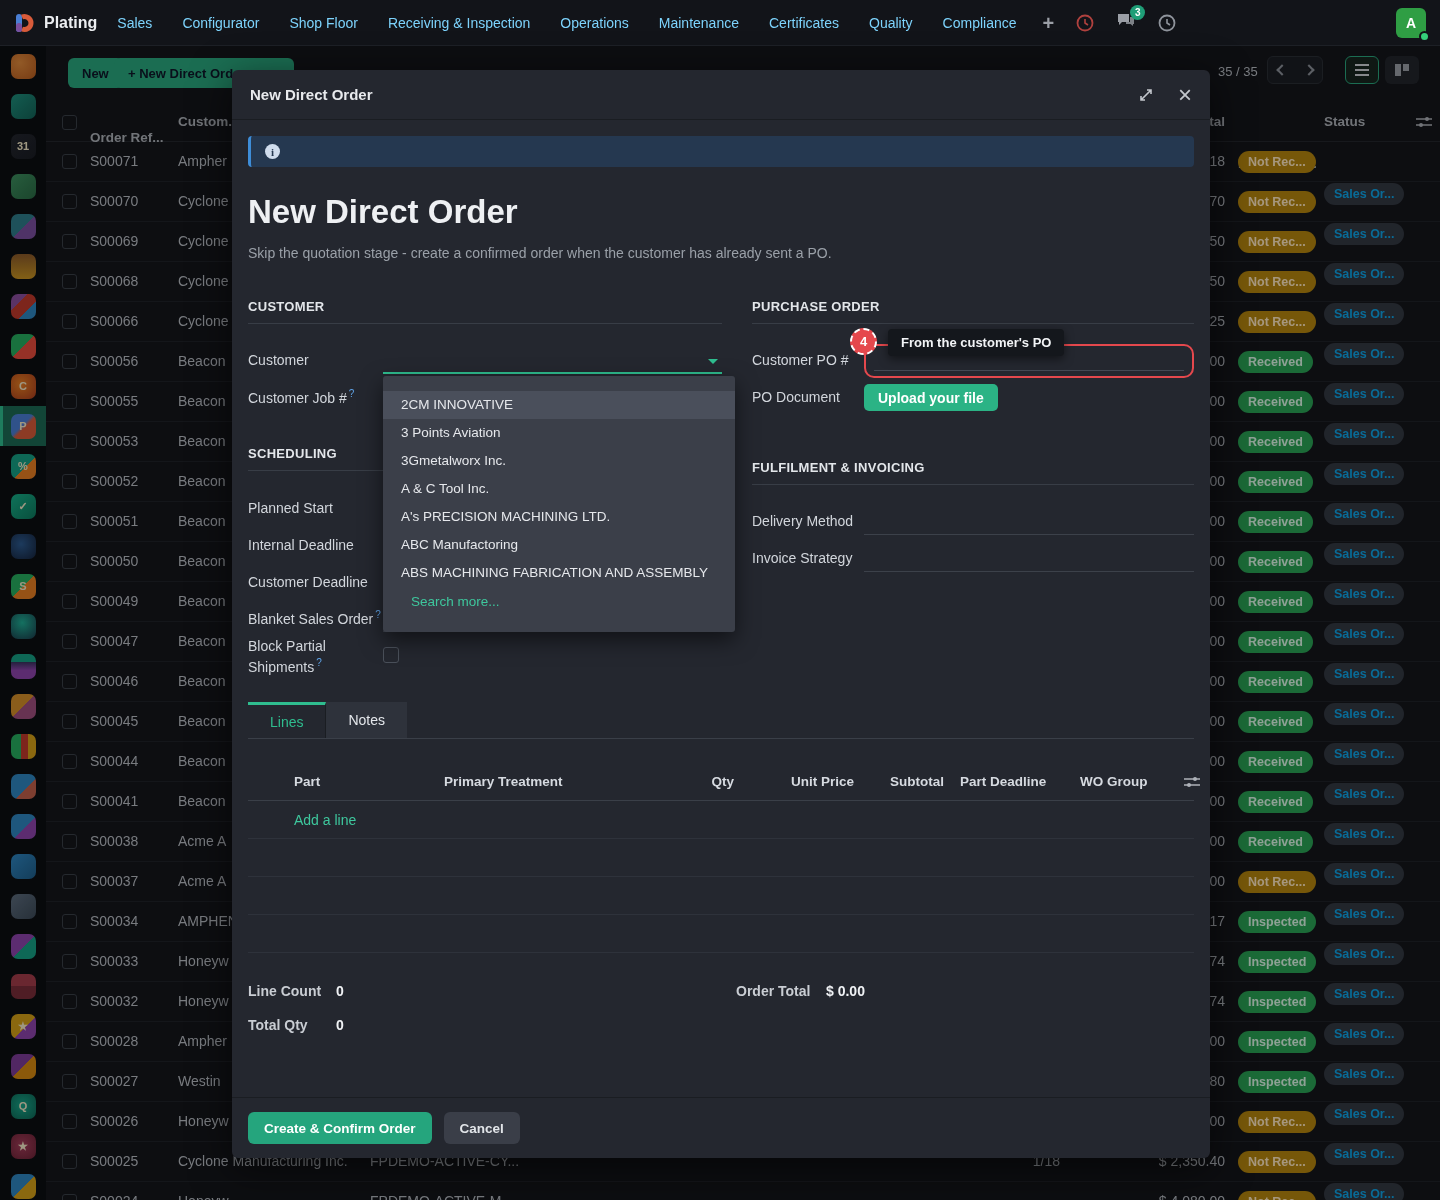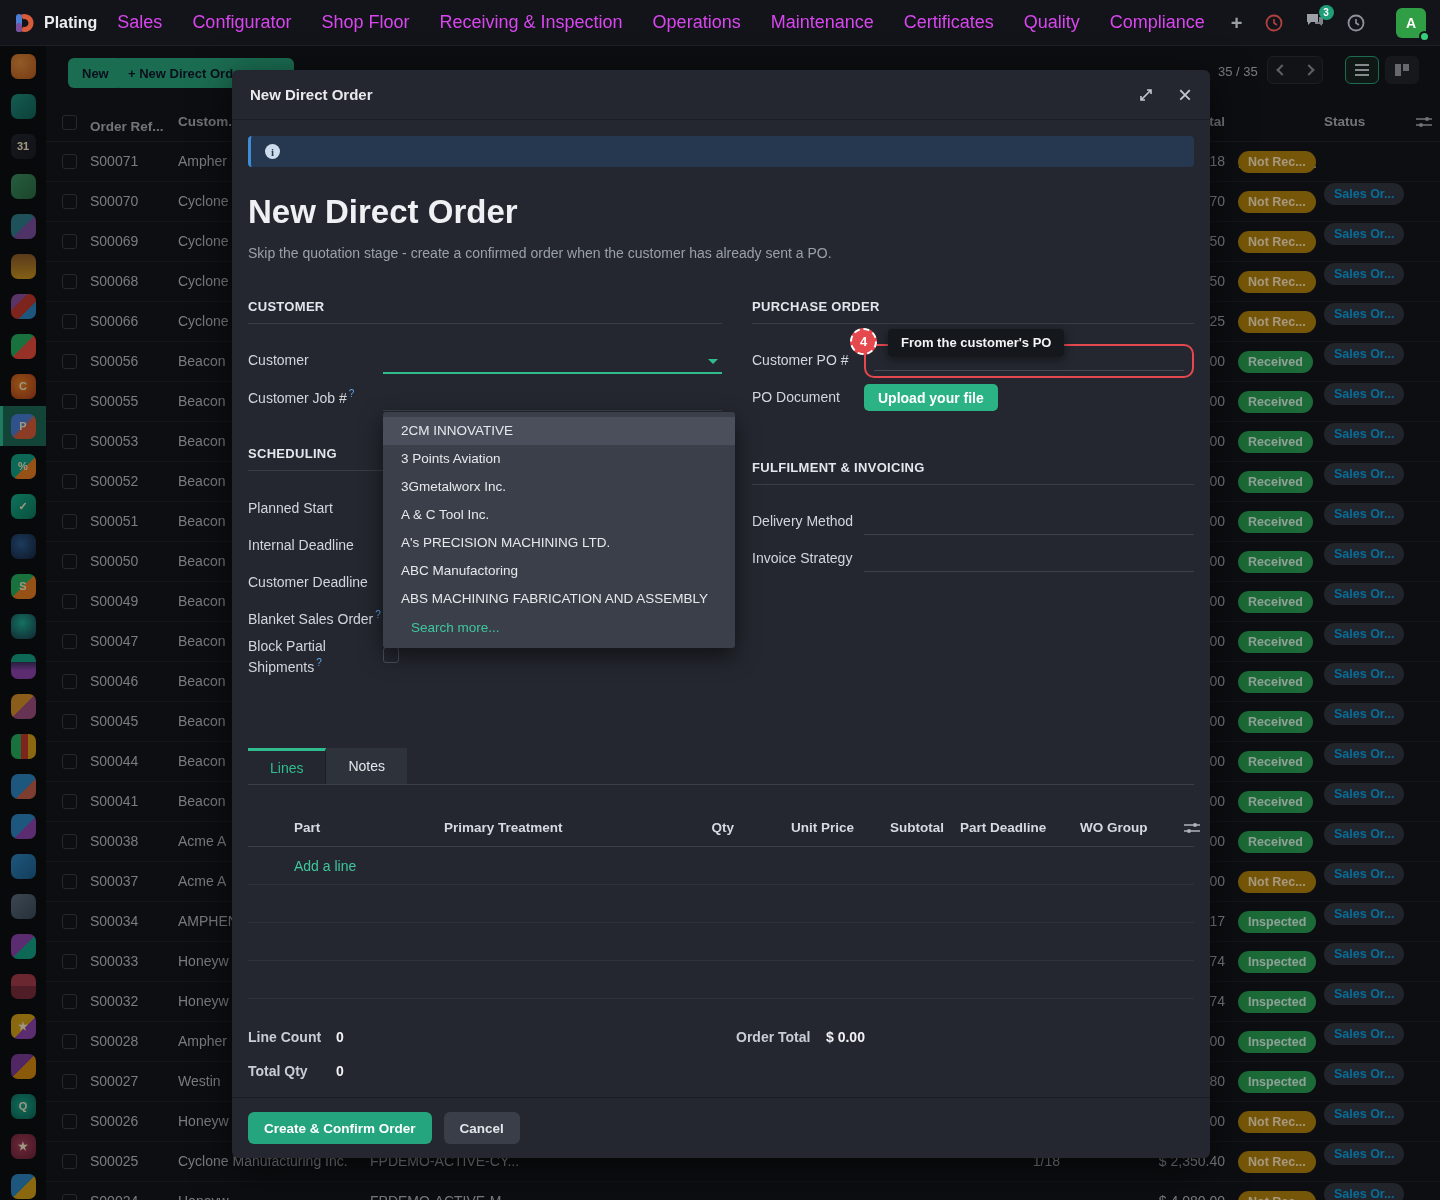--- a/index.html
+++ b/index.html
@@ -5,21 +5,21 @@
   * { margin:0; padding:0; box-sizing:border-box; }
   html,body { width:1440px; height:1200px; overflow:hidden; background:#101216;
     font-family:"Liberation Sans", sans-serif; }
 
   
   .topbar { position:absolute; left:0; top:0; width:1440px; height:46px; background:#121419;
     border-bottom:1px solid #1d2026; display:flex; align-items:center; z-index:6; }
   .logo-wrap { display:flex; align-items:center; gap:8px; padding:0 20px 0 12px; }
   .logo-title { color:#eceef1; font-size:16px; font-weight:bold; }
   .topnav { display:flex; align-items:center; gap:30px; }
-  .topnav span { color:#d946ef; font-size:18px; cursor:pointer; }
+  .topnav span { color:#7dd3fc; font-size:14px; cursor:pointer; }
   .top-actions { display:flex; align-items:center; gap:22px; margin-left:26px; }
   .plus-ic { color:#9b9fa6; font-size:20px; font-weight:bold; line-height:1; }
   .chat-wrap { position:relative; }
   .chat-badge { position:absolute; top:-7px; right:-9px; background:#1f9e77; color:#fff;
     font-size:10px; font-weight:bold; min-width:15px; height:15px; border-radius:8px;
     display:flex; align-items:center; justify-content:center; padding:0 3px; }
   .avatar { position:absolute; right:14px; top:8px; width:30px; height:30px; border-radius:6px;
     background:#2f9e44; color:#fff; font-size:14px; font-weight:bold; display:flex;
     align-items:center; justify-content:center; }
   .avatar .dot { position:absolute; right:-4px; bottom:-4px; width:11px; height:11px;
@@ -55,21 +55,21 @@
   .thead { position:absolute; left:0; top:58px; right:0; height:38px; border-bottom:1px solid #24272d;
     color:#aeb2b9; font-size:13.5px; font-weight:bold; }
   .tbody { position:absolute; left:0; top:96px; right:0; bottom:0; }
   .trow { position:relative; height:40px; border-bottom:1px solid #1f2228; color:#b9bdc4; font-size:14px; }
   .cb { position:absolute; left:16px; top:12px; width:15px; height:15px; border:1.5px solid #3a3f48; border-radius:3px; }
   .c-ref { position:absolute; left:44px; top:11px; }
   .c-cust { position:absolute; left:132px; top:11px; white-space:nowrap; }
   .c-part { position:absolute; left:324px; top:11px; white-space:nowrap; }
   .c-count { position:absolute; left:954px; width:60px; top:11px; text-align:right; }
   .c-total { position:absolute; left:1019px; width:160px; top:11px; text-align:right; }
-  .h-ref { position:absolute; left:44px; top:15px; }
+  .h-ref { position:absolute; left:44px; top:26px; }
   .h-cust { position:absolute; left:132px; top:10px; }
   .h-total { position:absolute; left:1019px; width:160px; top:10px; text-align:right; }
   .h-recv { position:absolute; left:1192px; top:10px;margin-top:42px; }
   .h-status { position:absolute; left:1278px; top:10px; }
   .h-gear { position:absolute; left:1370px; top:11px; }
   .badge { position:absolute; top:9px; height:22px; border-radius:11px; padding:0 10px; font-size:12.5px;
     font-weight:bold; display:flex; align-items:center; white-space:nowrap; }
   .badge.recv { left:1192px; }
   .badge.stat { left:1278px; background:#343943; color:#0ea5e9;margin-top:32px; }
   .badge.amber { background:#b5860e; color:#ffe9c2; }
@@ -107,40 +107,40 @@
   .col-r .flabel { width:112px; min-width:112px; }
   .help { color:#5fa3e7; font-size:10px; vertical-align:super; margin-left:2px; }
   .fctrl { flex:1; height:26px; border-bottom:1px solid #3c414a; position:relative; }
   .fctrl.select { border-bottom:2px solid #2fbd8f; }
   .caret { position:absolute; right:4px; top:11px; width:0; height:0; border:5px solid transparent;
     border-top-color:#2fbd8f; }
   .fchk { width:16px; height:16px; border:1.5px solid #4a505a; border-radius:3px; }
 
   
   .ddown { position:absolute; left:0; top:28px; width:352px; background:#3b3f49; border-radius:3px;
-    box-shadow:0 8px 22px rgba(0,0,0,0.55); padding:5px 0; z-index:30;margin-top:36px; }
+    box-shadow:0 8px 22px rgba(0,0,0,0.55); padding:15px 0; z-index:30; }
   .dd-item { height:28px; line-height:28px; padding-left:18px; color:#e6e8ec; font-size:13.5px; white-space:nowrap; }
   .dd-item:first-child { background:#4a4f5b; }
   .dd-more { height:30px; line-height:30px; padding-left:28px; color:#3ec79d; font-size:13.5px; }
 
   
   .po-ctrl { flex:1; height:34px; border:2px solid #e5484d; border-radius:10px; position:relative; }
   .po-ctrl .underline { position:absolute; left:8px; right:8px; bottom:5px; border-bottom:1px solid #444954; }
   .step-badge { position:absolute; left:-16px; top:-18px; width:27px; height:27px; border-radius:50%;
     background:#e5484d; border:2px dashed #ffffff; color:#fff; font-size:13px; font-weight:bold;
     display:flex; align-items:center; justify-content:center; z-index:32; }
   .tip { position:absolute; left:22px; top:-17px; height:27px; line-height:27px; background:#14171c;
     border-radius:4px; padding:0 13px; color:#f2f4f6; font-size:13px; font-weight:bold; white-space:nowrap;
     box-shadow:0 3px 10px rgba(0,0,0,0.5); z-index:31; }
   .upload-btn { background:#2bb385; color:#ffffff; font-size:14px; font-weight:bold; border:none;
     border-radius:5px; height:27px; padding:0 14px; }
 
   
   .tabs { display:flex; margin-top:26px; border-bottom:1px solid #3a3f48; }
-  .tab { height:36px; padding:6px 22px; display:flex; align-items:center; font-size:14px;margin-top:46px; }
+  .tab { height:36px; padding:6px 22px; display:flex; align-items:center; font-size:14px; }
   .tab.active { color:#2fbd8f; border-top:3px solid #2fbd8f; border-right:1px solid #1a1d22; background:#24272f; }
   .tab.idle { background:#2e323b; color:#e4e7eb; }
   .ltable { margin-top:24px; }
   .lrow { display:grid; grid-template-columns:46px 150px 220px 70px 120px 90px 120px 120px 1fr 40px;
     align-items:center; }
   .lhead { height:38px; border-bottom:1px solid #3a3f48; color:#d6dae0; font-size:13.5px; font-weight:bold; }
   .lh.r { text-align:right; }
   .lempty { height:38px; border-bottom:1px solid #2e323b; }
   .addline { color:#3ec79d; font-size:14px; padding-left:46px; height:38px; display:flex; align-items:center;
     border-bottom:1px solid #2e323b; }

